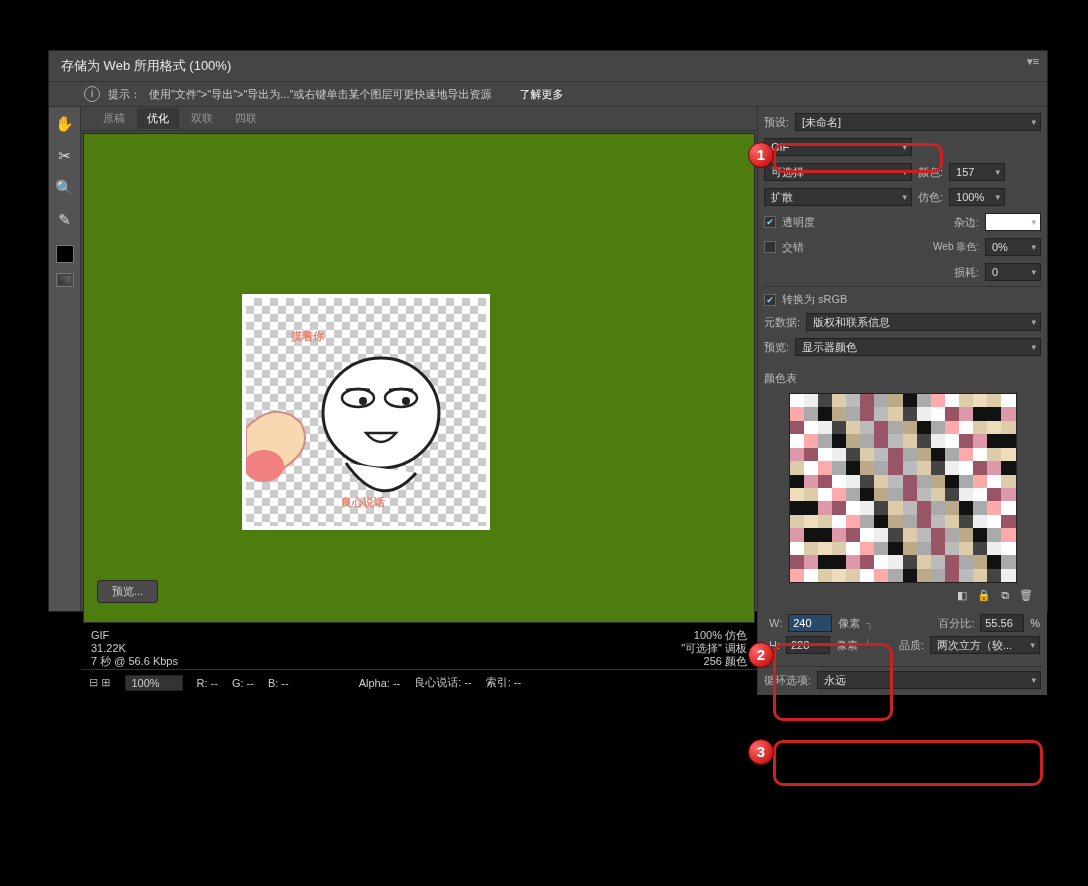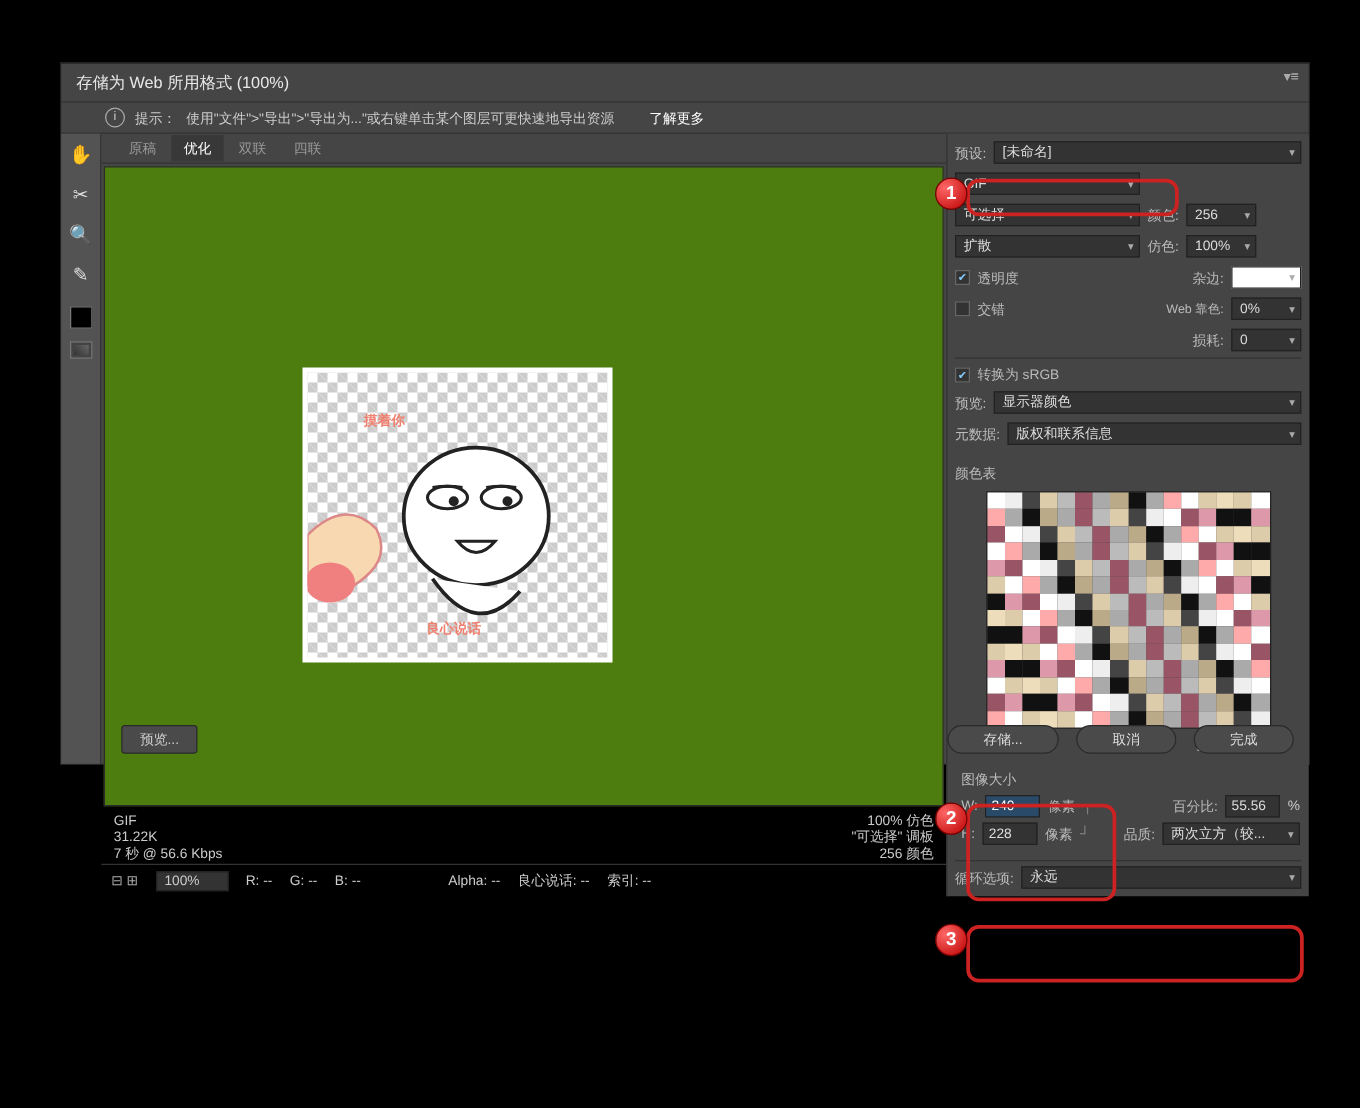--- a/index.html
+++ b/index.html
@@ -129,21 +129,21 @@
         <span class="label">预设:</span>
         <div class="sel">[未命名]</div>
         <span class="flymenu">▾≡</span>
       </div>
       <div class="row" style="position:relative">
         <div class="sel" style="flex:0 0 148px">GIF</div>
       </div>
       <div class="row">
         <div class="sel" style="flex:0 0 148px">可选择</div>
         <span class="label">颜色:</span>
-        <div class="sel sm">256</div>
+        <div class="sel sm">157</div>
       </div>
       <div class="row">
         <div class="sel" style="flex:0 0 148px">扩散</div>
         <span class="label">仿色:</span>
         <div class="sel sm">100%</div>
       </div>
       <div class="row">
         <span class="chk">✔</span>
         <span class="label">透明度</span>
         <span style="flex:1"></span>
@@ -160,26 +160,26 @@
       <div class="row">
         <span style="flex:1"></span>
         <span class="label">损耗:</span>
         <div class="sel sm">0</div>
       </div>
       <div class="row" style="border-top:1px solid #333;padding-top:4px">
         <span class="chk">✔</span>
         <span class="label">转换为 sRGB</span>
       </div>
       <div class="row">
+        <span class="label">元数据:</span>
+        <div class="sel">版权和联系信息</div>
+      </div>
+      <div class="row">
         <span class="label">预览:</span>
         <div class="sel">显示器颜色</div>
-      </div>
-      <div class="row">
-        <span class="label">元数据:</span>
-        <div class="sel">版权和联系信息</div>
       </div>
 
       <div class="colortable">
         <div class="row">
             <span class="label">颜色表</span>
             <span class="flymenu">▾≡</span>
           </div>
         <div class="ctgrid" id="ctgrid">
             <div class="ctcell" style="background: rgb(255, 255, 255);"></div>
             <div class="ctcell" style="background: rgb(238, 238, 238);"></div>
@@ -408,23 +408,20 @@
           </div>
         <div class="ctbar">
           <span>◧</span>
           <span>🔒</span>
           <span>⧉</span>
           <span>🗑</span>
         </div>
       </div>
 
       <div class="imsize">
-        <div class="row">
-            <span class="label">图像大小</span>
-          </div>
         <div class="row">
           <span class="label">W:</span>
           <input class="inp" style="background: rgb(42, 74, 106); color: rgb(255, 255, 255);" value="240">
           <span class="label">像素</span>
           <span style="color:#888">┐</span>
           <span style="flex:1"></span>
           <span class="label">百分比:</span>
           <input class="inp" value="55.56" style="">
           <span>%</span>
         </div>
@@ -442,25 +439,20 @@
       <div class="anim">
         <div class="row">
           <span class="label">循环选项:</span>
           <div class="sel">永远</div>
         </div>
       </div>
     </div>
   </div>
 
   <div class="previewbtn">预览...</div>
-  <div class="btns">
-    <div class="btn">存储...</div>
-    <div class="btn">取消</div>
-    <div class="btn">完成</div>
-  </div>
 </div>
 
 <div class="annot" style="left:773px;top:143px;width:170px;height:30px">
     <div class="num">1</div>
   </div>
 <div class="annot" style="left:773px;top:643px;width:120px;height:78px">
     <div class="num">2</div>
   </div>
 <div class="annot" style="left:773px;top:740px;width:270px;height:46px">
     <div class="num">3</div>

